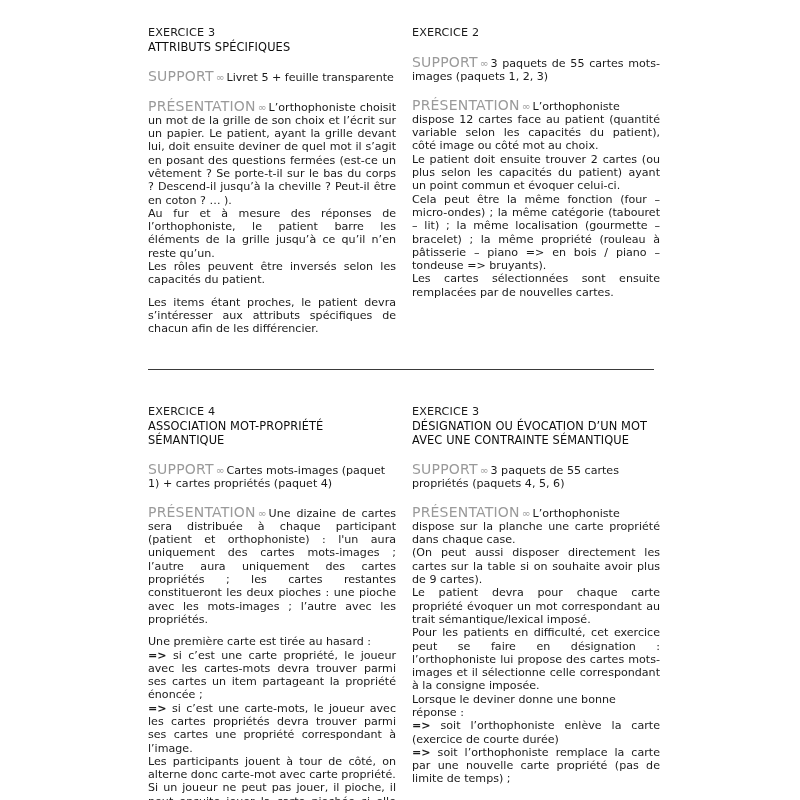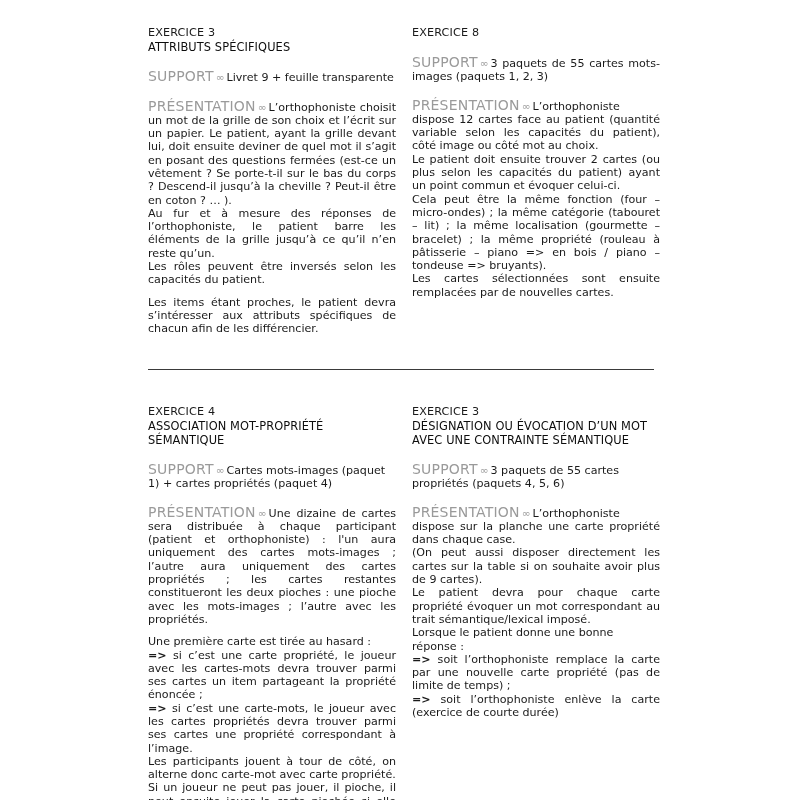--- a/index.html
+++ b/index.html
@@ -97,34 +97,34 @@
 
 <div class="page">
 
   <div class="section">
 
     <div class="col">
       <div class="ex-label">EXERCICE 3</div>
       <div class="ex-title">ATTRIBUTS SPÉCIFIQUES</div>
 
       <div class="block-support">
-        <p class="body-text noj"><span class="tag">SUPPORT</span><span class="inf">∞</span><span>Livret 9 + feuille transparente</span></p>
+        <p class="body-text noj"><span class="tag">SUPPORT</span><span class="inf">∞</span><span>Livret 5 + feuille transparente</span></p>
       </div>
 
       <div class="block">
         <p class="body-text"><span class="tag">PRÉSENTATION</span><span class="inf">∞</span><span>L’orthophoniste choisit un mot de la grille de son choix et l’écrit sur un papier.  Le patient, ayant la grille devant lui, doit ensuite deviner de quel mot il s’agit en posant des questions fermées (est-ce un vêtement ? Se porte-t-il sur le bas du corps ? Descend-il jusqu’à la cheville ? Peut-il être en coton ? … ).</span></p>
         <p class="body-text">Au fur et à mesure des réponses de l’orthophoniste, le patient barre les éléments de la grille jusqu’à ce qu’il n’en reste qu’un.</p>
         <p class="body-text">Les rôles peuvent être inversés selon les capacités du patient.</p>
         <div class="gap-sm"></div>
         <p class="body-text">Les items étant proches, le patient devra s’intéresser aux attributs spécifiques de chacun afin de les différencier.</p>
       </div>
     </div>
 
     <div class="col">
-      <div class="ex-label">EXERCICE 8</div>
+      <div class="ex-label">EXERCICE 2</div>
 
       <div class="block-support">
         <p class="body-text"><span class="tag">SUPPORT</span><span class="inf">∞</span><span>3 paquets de 55 cartes mots-images (paquets 1, 2, 3)</span></p>
       </div>
 
       <div class="block">
         <p class="body-text"><span class="tag">PRÉSENTATION</span><span class="inf">∞</span><span>L’orthophoniste dispose 12 cartes face au patient (quantité variable selon les capacités du patient), côté image ou côté mot au choix.</span></p>
         <p class="body-text">Le patient doit ensuite trouver 2 cartes (ou plus selon les capacités du patient) ayant un point commun et évoquer celui-ci.</p>
         <p class="body-text">Cela peut être la même fonction (four – micro-ondes) ; la même catégorie (tabouret – lit) ; la même localisation (gourmette – bracelet) ; la même propriété (rouleau à pâtisserie – piano =&gt; en bois / piano – tondeuse =&gt; bruyants).</p>
         <p class="body-text">Les cartes sélectionnées sont ensuite remplacées par de nouvelles cartes.</p>
@@ -163,21 +163,22 @@
       <div class="ex-title">DÉSIGNATION OU ÉVOCATION D’UN MOT AVEC UNE CONTRAINTE SÉMANTIQUE</div>
 
       <div class="block-support">
         <p class="body-text noj"><span class="tag">SUPPORT</span><span class="inf">∞</span><span>3 paquets de 55 cartes propriétés (paquets 4, 5, 6)</span></p>
       </div>
 
       <div class="block">
         <p class="body-text"><span class="tag">PRÉSENTATION</span><span class="inf">∞</span><span>L’orthophoniste dispose sur la planche une carte propriété dans chaque case.</span></p>
         <p class="body-text">(On peut aussi disposer directement les cartes sur la table si on souhaite avoir plus de 9 cartes).</p>
         <p class="body-text">Le patient devra pour chaque carte propriété évoquer un mot correspondant au trait sémantique/lexical imposé.</p>
-        <p class="body-text noj">Lorsque le patient donne une bonne réponse :</p>
+        <p class="body-text">Pour les patients en difficulté, cet exercice peut se faire en désignation : l’orthophoniste lui propose des cartes mots-images et il sélectionne celle correspondant à la consigne imposée.</p>
+        <p class="body-text noj">Lorsque le deviner donne une bonne réponse :</p>
+        <p class="body-text arrow-para"><span class="arrow">=&gt;</span> soit l’orthophoniste enlève la carte (exercice de courte durée)</p>
         <p class="body-text arrow-para"><span class="arrow">=&gt;</span> soit l’orthophoniste remplace la carte par une nouvelle carte propriété (pas de limite de temps) ;</p>
-        <p class="body-text arrow-para"><span class="arrow">=&gt;</span> soit l’orthophoniste enlève la carte (exercice de courte durée)</p>
       </div>
     </div>
 
   </div>
 
 </div>
 
 </body></html>

